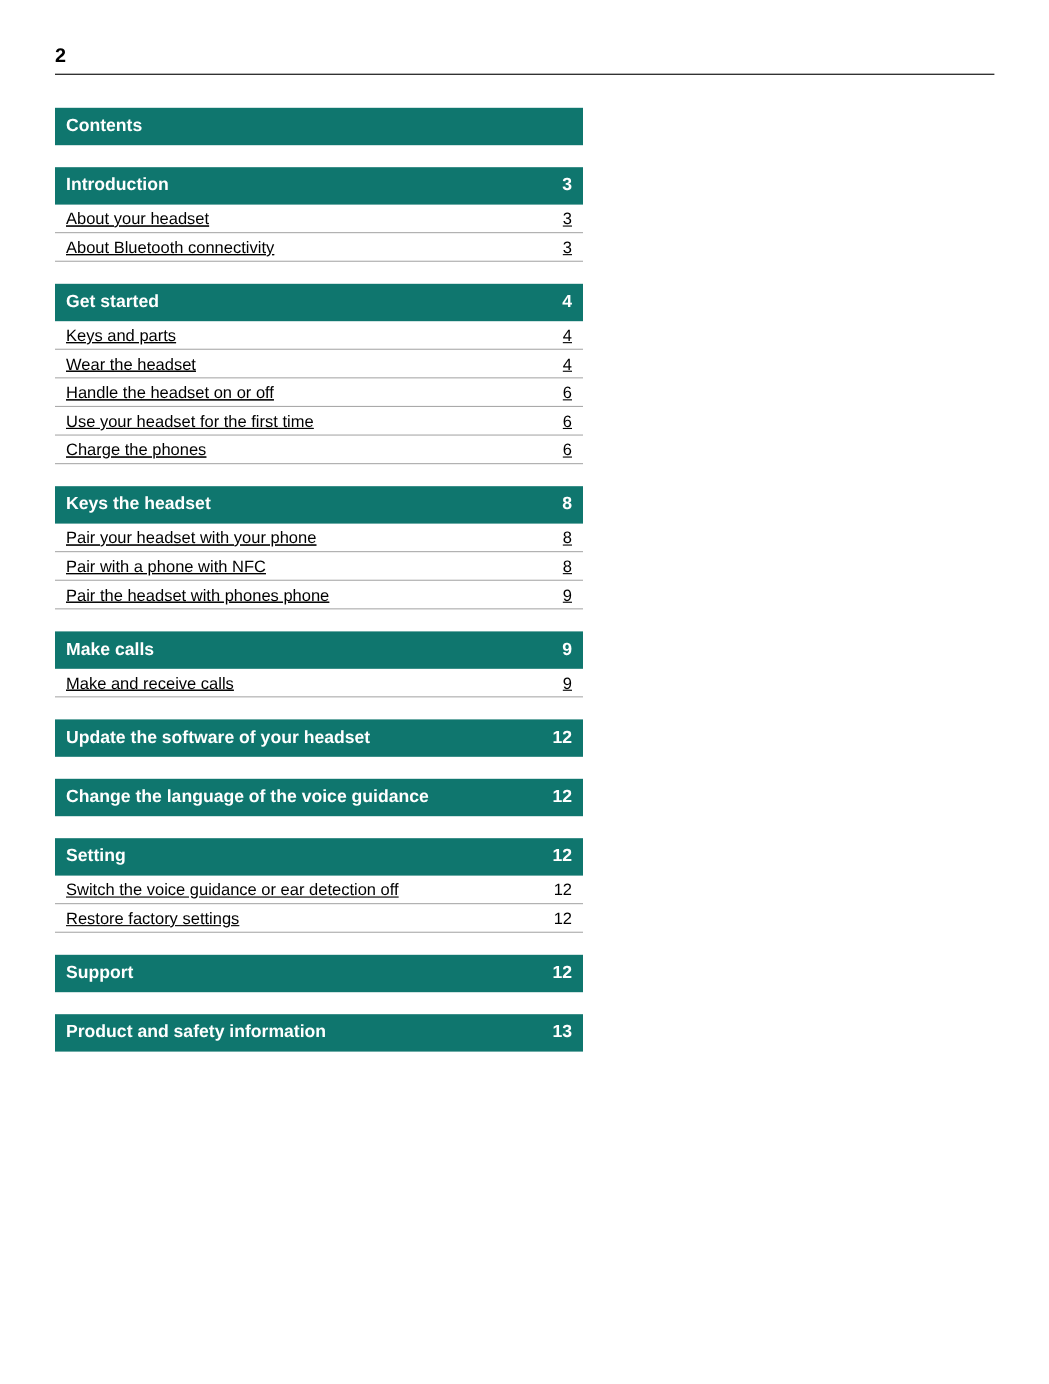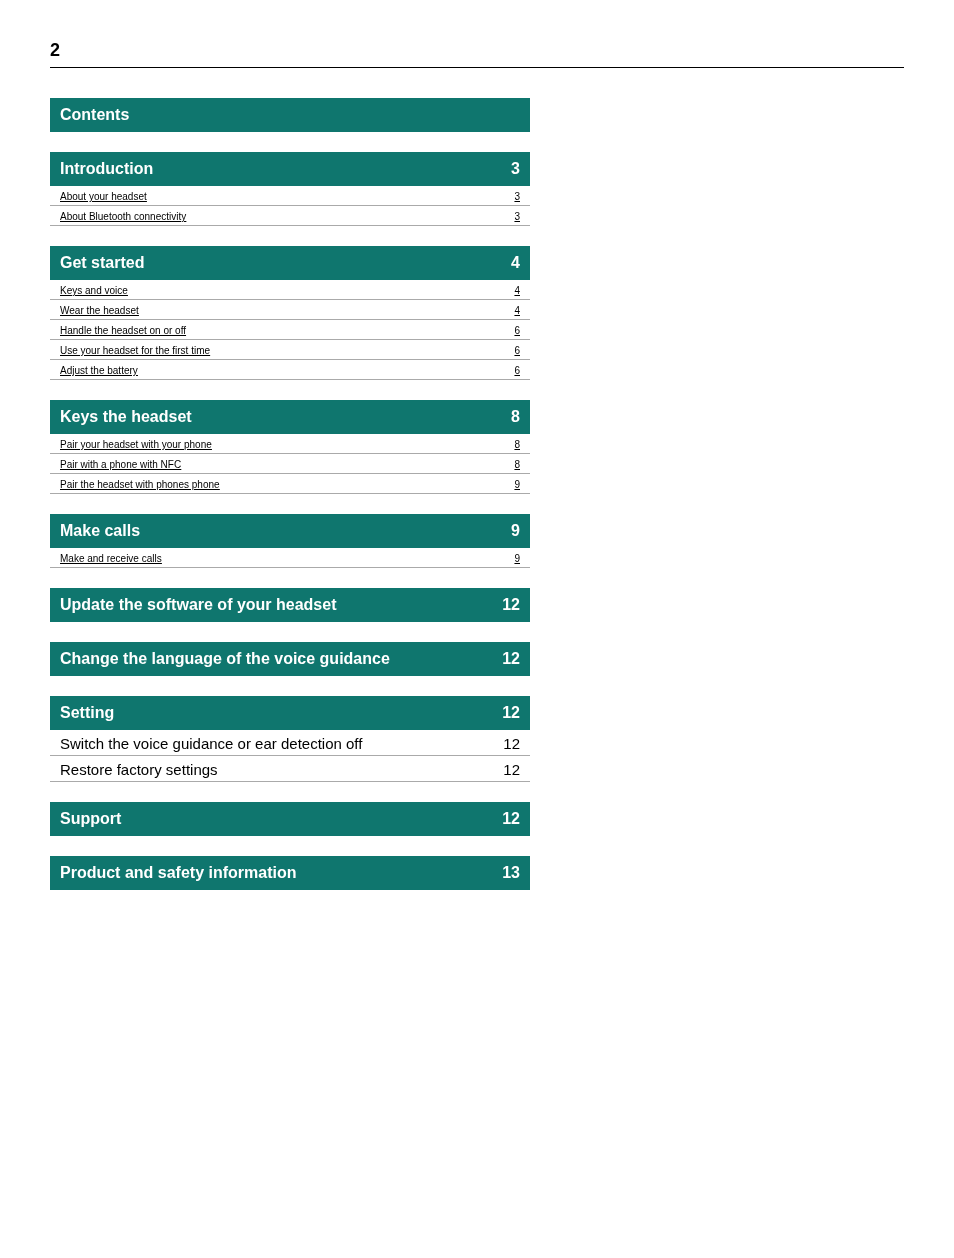--- a/index.html
+++ b/index.html
@@ -35,21 +35,21 @@
     .toc-container {
       width: 480px;
     }
 
     .toc-entry {
       display: flex;
       justify-content: space-between;
       align-items: flex-end;
       padding: 5px 10px 3px 10px;
       border-bottom: 1px solid #aaa;
-      font-size: 10px;
+      font-size: 15px;
       color: #000;
       text-decoration: underline;
     }
 
     .toc-entry .entry-label {
       text-decoration: underline;
       color: #000;
     }
 
     .toc-entry .entry-page {
@@ -83,20 +83,21 @@
       padding: 5px 10px 3px 10px;
       border-bottom: 1px solid #aaa;
       font-size: 15px;
       color: #000;
       display: flex;
       justify-content: space-between;
       align-items: flex-end;
     }
 
     .toc-entry-multiline .entry-label {
+      text-decoration: underline;
       color: #000;
       flex: 1;
       padding-right: 10px;
     }
 
     .toc-entry-multiline .entry-page {
       min-width: 20px;
       text-align: right;
     }
   </style>
@@ -128,37 +129,37 @@
       <span class="entry-page">3</span>
     </div>
   </div>
 
   <div class="section-block">
     <div class="section-header-row">
       <span>Get started</span>
       <span class="page-num">4</span>
     </div>
     <div class="toc-entry">
-      <span class="entry-label">Keys and voice</span>
+      <span class="entry-label">Keys and parts</span>
       <span class="entry-page">4</span>
     </div>
     <div class="toc-entry">
       <span class="entry-label">Wear the headset</span>
       <span class="entry-page">4</span>
     </div>
     <div class="toc-entry">
       <span class="entry-label">Handle the headset on or off</span>
       <span class="entry-page">6</span>
     </div>
     <div class="toc-entry">
       <span class="entry-label">Use your headset for the first time</span>
       <span class="entry-page">6</span>
     </div>
     <div class="toc-entry">
-      <span class="entry-label">Adjust the battery</span>
+      <span class="entry-label">Charge the phones</span>
       <span class="entry-page">6</span>
     </div>
   </div>
 
   <div class="section-block">
     <div class="section-header-row">
       <span>Keys the headset</span>
       <span class="page-num">8</span>
     </div>
     <div class="toc-entry">

